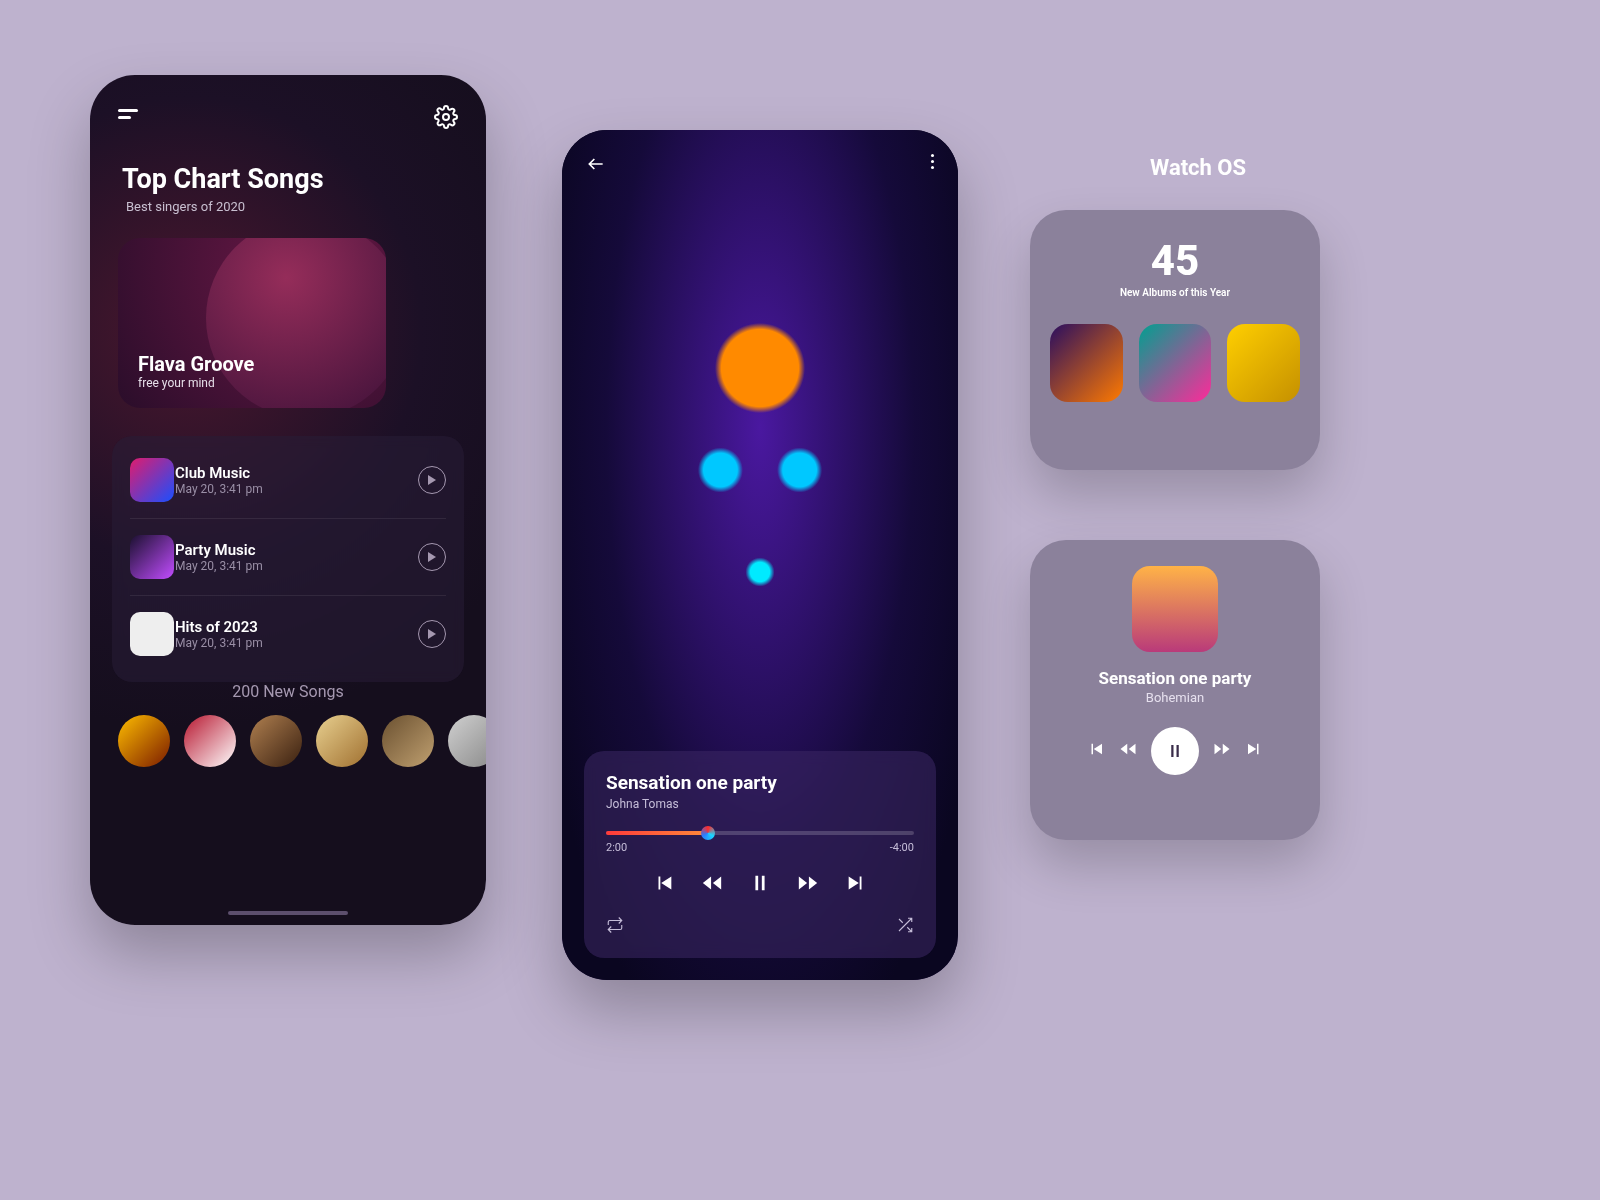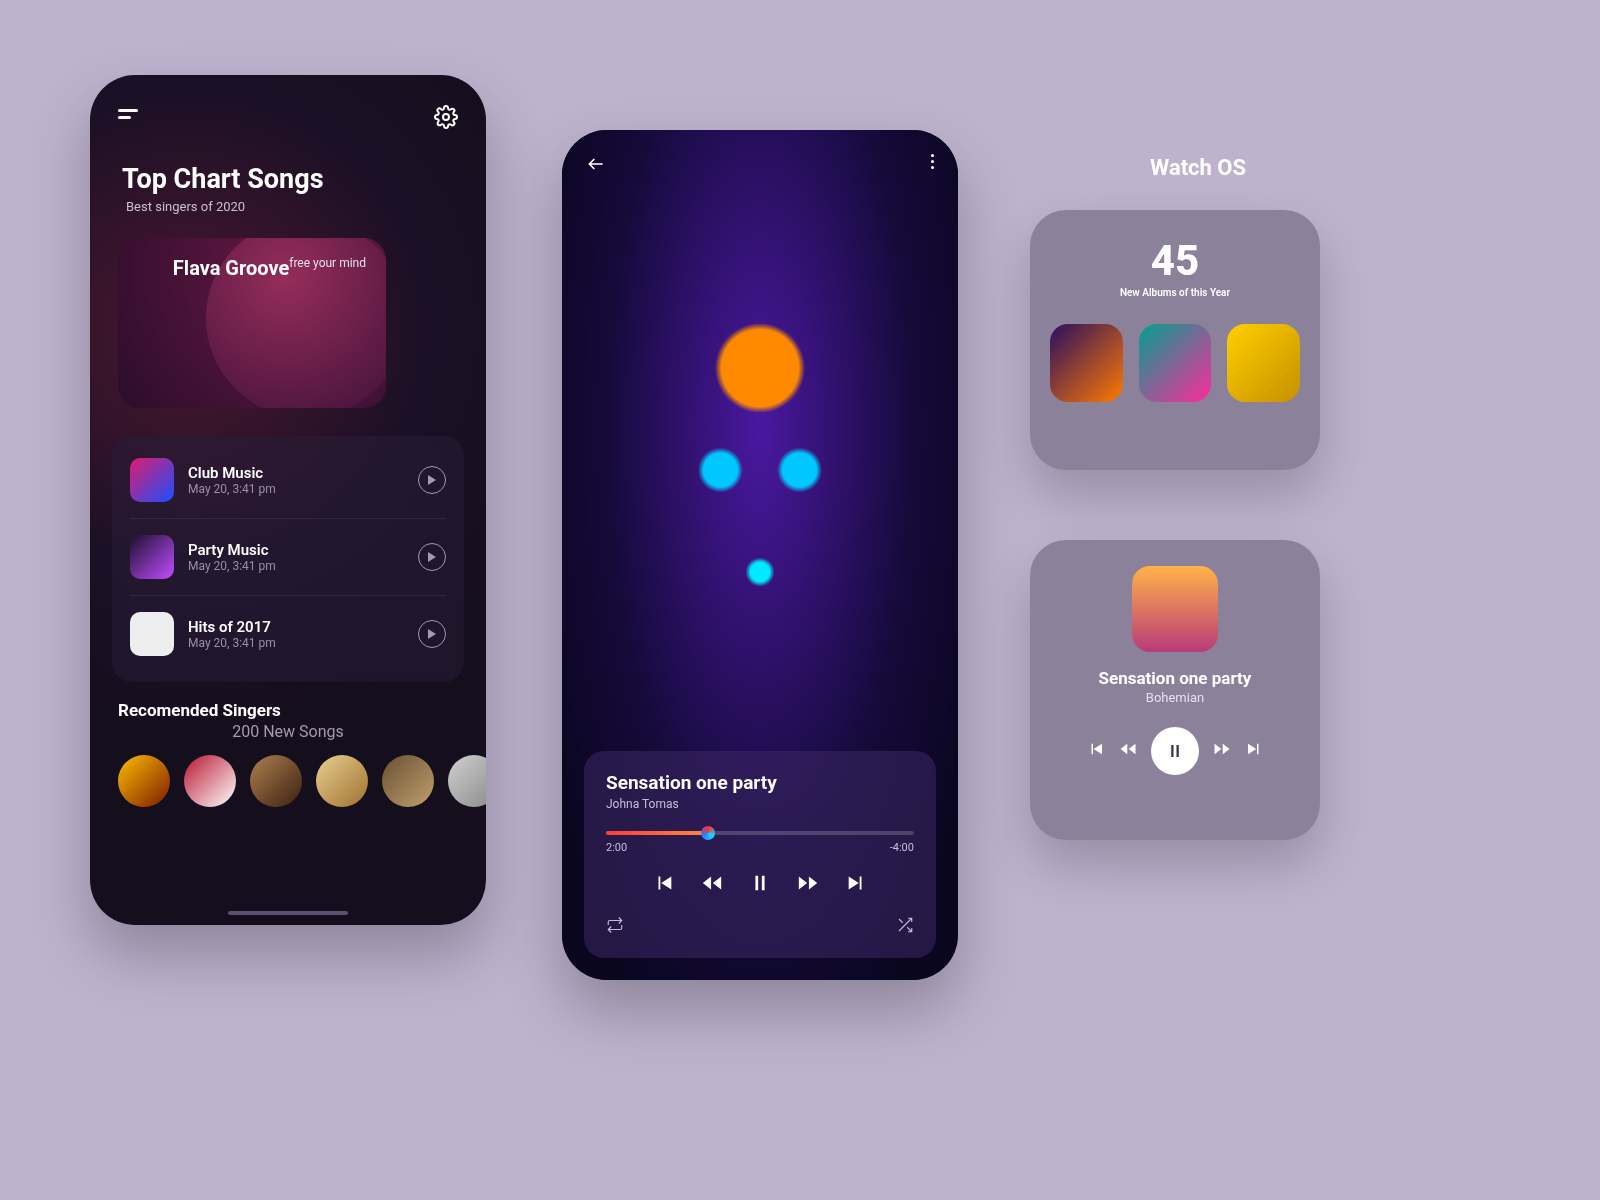--- a/index.html
+++ b/index.html
@@ -10,29 +10,29 @@
           background: radial-gradient(circle at 25% 30%, #4b172e 0%, #1c1026 35%, #150e1d 60%);
           box-shadow:0 30px 60px rgba(0,0,0,.25); }
 .phone1 .topbar{ display:flex; justify-content:space-between; padding:30px 28px 0; }
 .menu-lines span{ display:block; height:3px; background:#fff; border-radius:2px; margin:4px 0; }
 .menu-lines span:nth-child(1){ width:20px;} .menu-lines span:nth-child(2){ width:13px;}
 .gear svg{ width:24px; height:24px; stroke:#fff; fill:none; stroke-width:2;}
 .p1-title{ color:#fff; padding:30px 32px 4px; font-size:27px; font-weight:700;}
 .p1-sub{ color:#c8bfd0; padding:0 36px; font-size:13px;}
 .cards{ display:flex; gap:16px; padding:24px 0 0 28px; }
 .card{ width:268px; height:170px; border-radius:22px; position:relative; color:#fff; overflow:hidden; flex:none;
-       display:flex; justify-content:flex-end; padding:18px 20px;}
+       display:flex; flex-direction:column; justify-content:flex-end; padding:18px 20px;}
 .card1{ background:radial-gradient(circle at 70% 20%,#6b1846,#2a0d2a); }
 .card1::after{ content:""; position:absolute; right:-20px; top:-20px; width:200px; height:200px; border-radius:50%;
                background:radial-gradient(circle at 40% 30%,#9a2f5c,#3a1038); opacity:.9;}
 .card2{ width:110px; background:linear-gradient(135deg,#b0182c,#5a0e1d);}
 .card .ctitle{ font-size:20px; font-weight:700; position:relative; z-index:1;}
 .card .csub{ font-size:12px; color:#e6dfe9; position:relative; z-index:1;}
 .songlist{ margin:28px 22px 0; background:rgba(40,30,55,.55); border-radius:20px; padding:6px 18px 10px; backdrop-filter:blur(6px);}
-.songrow{ display:flex; align-items:center; gap:14px; padding:16px 0; border-bottom:1px solid rgba(255,255,255,.08);}
+.songrow{ display:flex; align-items:center; gap:1px; padding:16px 0; border-bottom:1px solid rgba(255,255,255,.08);}
 .songrow:last-child{ border-bottom:none;}
 .thumb{ width:44px; height:44px; border-radius:10px; flex:none;}
 .th1{ background:linear-gradient(135deg,#e01c6d,#1a4fff);}
 .th2{ background:linear-gradient(135deg,#1b1030,#c24dff);}
 .th3{ background:#eee;}
 .songrow .sname{ color:#fff; font-size:15px; font-weight:600;}
 .songrow .sdate{ color:#9a8fa6; font-size:12px;}
 .songrow .play{ margin-left:auto; width:28px; height:28px; border:1.5px solid #a598b0; border-radius:50%; display:flex;align-items:center;justify-content:center;}
 .songrow .play svg{ width:10px;height:10px; fill:#a598b0;}
 .rec{ color:#fff; padding:18px 28px 2px; font-size:17px; font-weight:700;}
@@ -140,32 +140,31 @@
       </div>
       <div class="play">
           <svg viewBox="0 0 10 10">
             <path d="M1 0l8 5-8 5z"></path>
           </svg>
         </div>
     </div>
     <div class="songrow">
       <div class="thumb th3"></div>
       <div>
-        <div class="sname">Hits of 2017</div>
+        <div class="sname">Hits of 2023</div>
         <div class="sdate">May 20, 3:41 pm</div>
       </div>
       <div class="play">
           <svg viewBox="0 0 10 10">
             <path d="M1 0l8 5-8 5z"></path>
           </svg>
         </div>
     </div>
   </div>
 
-  <div class="rec">Recomended Singers</div>
   <div class="recsub">200  New Songs</div>
   <div class="avatars">
     <div class="ava a1"></div>
     <div class="ava a2"></div>
     <div class="ava a3"></div>
     <div class="ava a4"></div>
     <div class="ava a5"></div>
     <div class="ava a6"></div>
   </div>
   <div class="homebar"></div>

